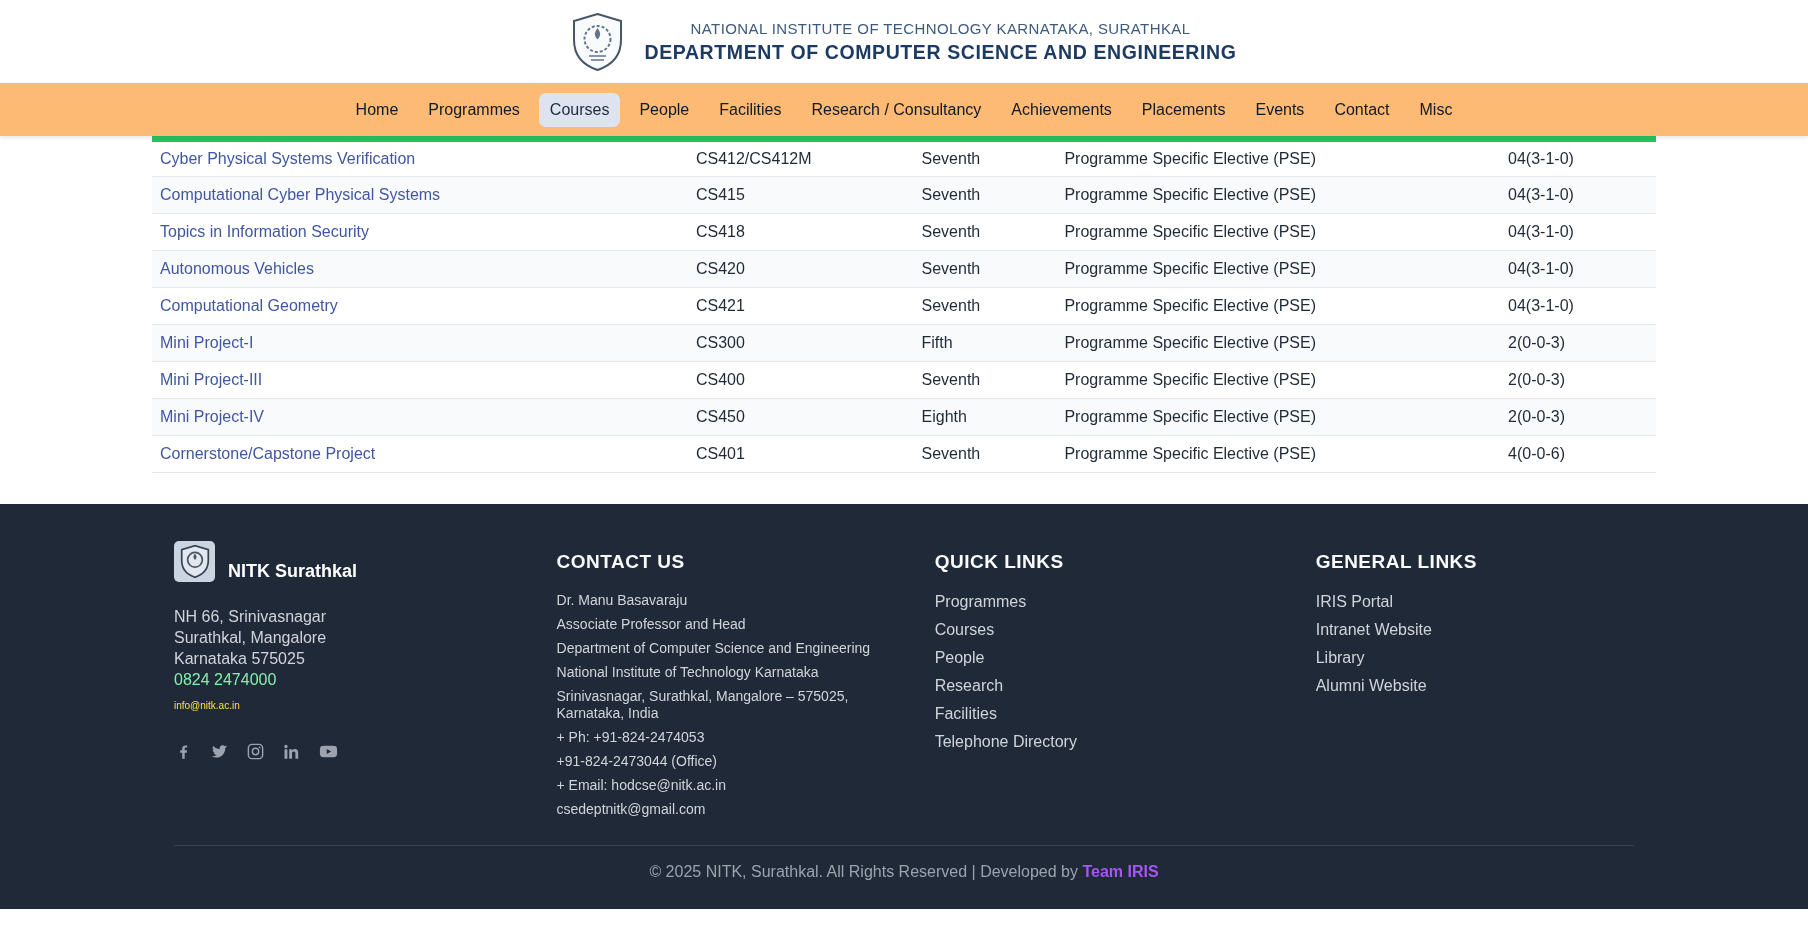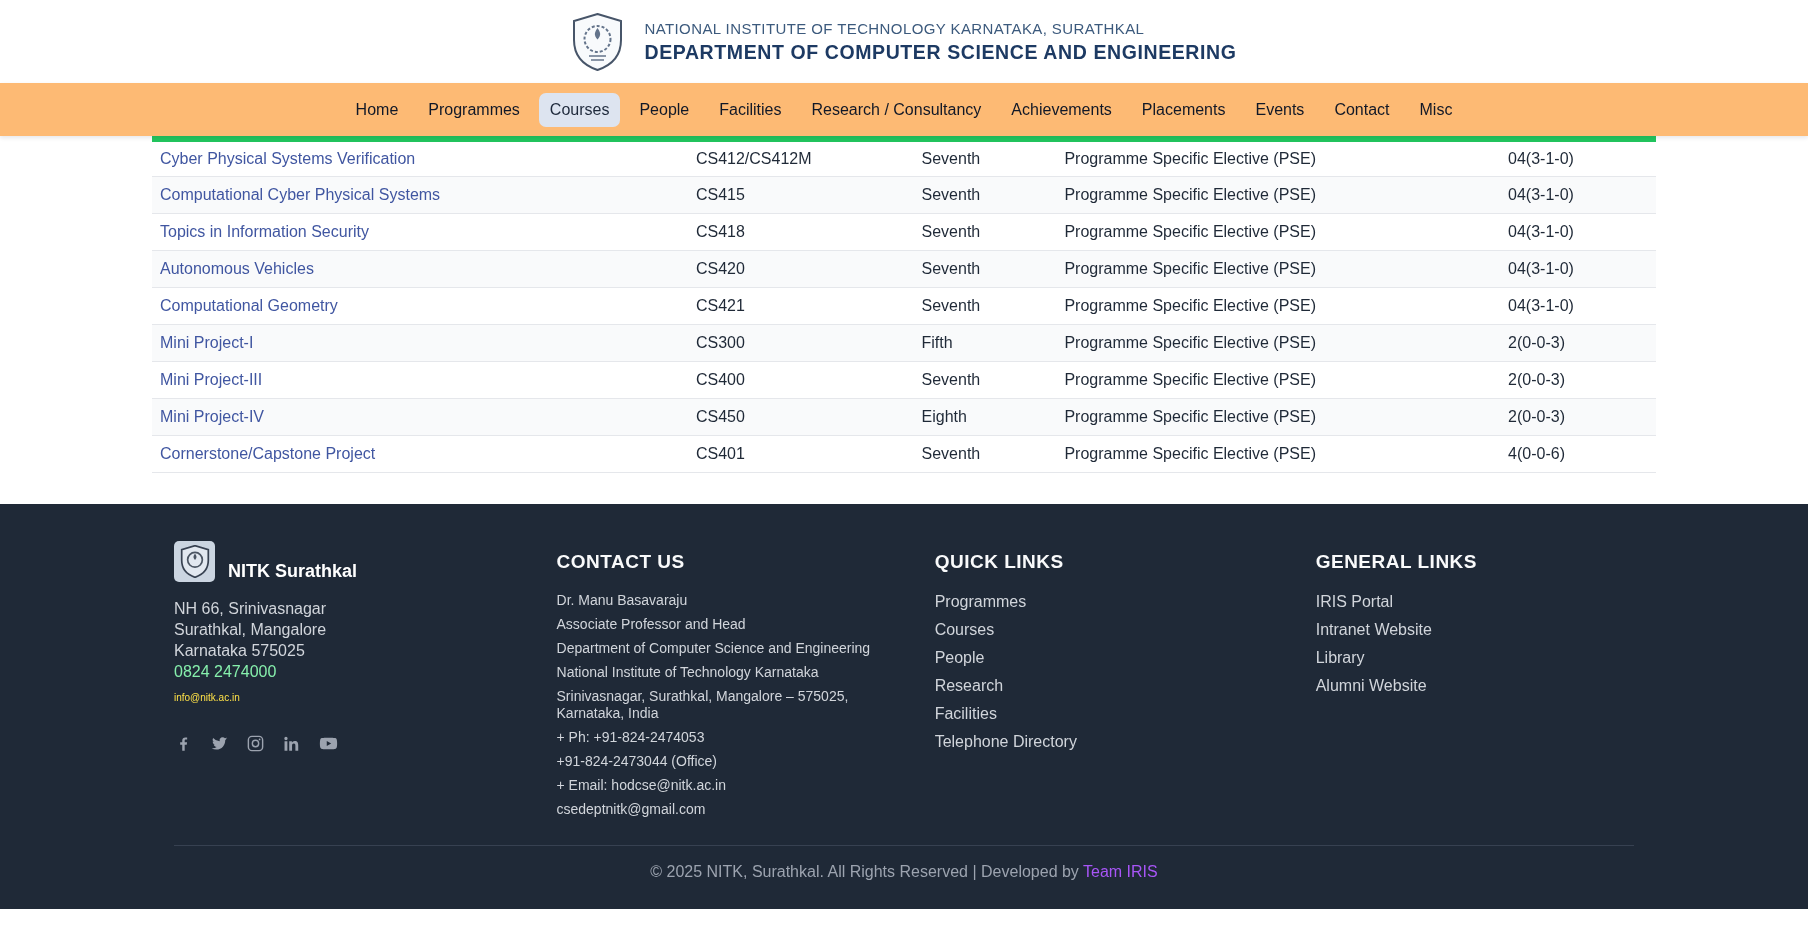--- a/index.html
+++ b/index.html
@@ -13,20 +13,21 @@
   }
   a { text-decoration: none; }
 
   
   .site-header {
     height: 83px;
     background: #ffffff;
     display: flex;
     align-items: center;
     justify-content: center;
+    text-align: center;
   }
   .header-inner { display: flex; align-items: center; gap: 20px; }
   .emblem-header svg { display: block; }
   .h-line1 {
     font-size: 15px;
     color: #3c5a7d;
     letter-spacing: 0.4px;
     margin-bottom: 4px;
   }
   .h-line2 {
@@ -83,21 +84,21 @@
   .f-col { padding-right: 40px; }
 
   .brand-row { display: flex; align-items: flex-end; gap: 13px; }
   .brand-logo {
     width: 41px; height: 41px;
     background: #cbd5e1;
     border-radius: 5px;
     display: flex; align-items: center; justify-content: center;
   }
   .brand-name { font-size: 18px; font-weight: 700; color: #ffffff; }
-  .brand-address { margin-top: 16px; font-size: 16px; color: #d1d5db; line-height: 21px; }
+  .brand-address { margin-top: 24px; font-size: 16px; color: #d1d5db; line-height: 21px; }
   .brand-phone { font-size: 16px; color: #86efac; line-height: 21px; }
   .brand-email { margin-top: 5px; font-size: 10px; color: #fde047; line-height: 21px; }
   .social-row { margin-top: 26px; display: flex; align-items: center; gap: 17px; }
   .social { display: inline-flex; cursor: pointer; }
 
   .f-heading {
     margin-top: 10px;
     font-size: 19px;
     font-weight: 700;
     color: #f9fafb;
@@ -107,21 +108,21 @@
   .contact-line { font-size: 14px; color: #d1d5db; line-height: 17px; margin-bottom: 7px; }
   .f-link { display: block; font-size: 16px; color: #d1d5db; line-height: 19px; margin-bottom: 9px; cursor: pointer; }
 
   .footer-divider { margin: 20px 174px 0 174px; border-top: 1px solid #374151; }
   .footer-copy {
     text-align: center;
     padding: 17px 0 28px 0;
     font-size: 16px;
     color: #9ca3af;
   }
-  .team-iris { color: #a855f7; font-weight: 400; cursor: pointer; }
+  .team-iris { color: #a855f7; font-weight: 700; cursor: pointer; }
 </style>
 </head>
 <body>
 
 <header class="site-header">
   <div class="header-inner">
     <span class="emblem-header">
       <svg width="53" height="58" viewBox="0 0 53 58">
         <path d="M26.5 1 L50 8 V27 C50 43 40 52.5 26.5 57 C13 52.5 3 43 3 27 V8 Z" fill="#f8fafc" stroke="#475569" stroke-width="2"></path>
         <circle cx="26.5" cy="26" r="13" fill="none" stroke="#64748b" stroke-width="2" stroke-dasharray="3 2"></circle>

